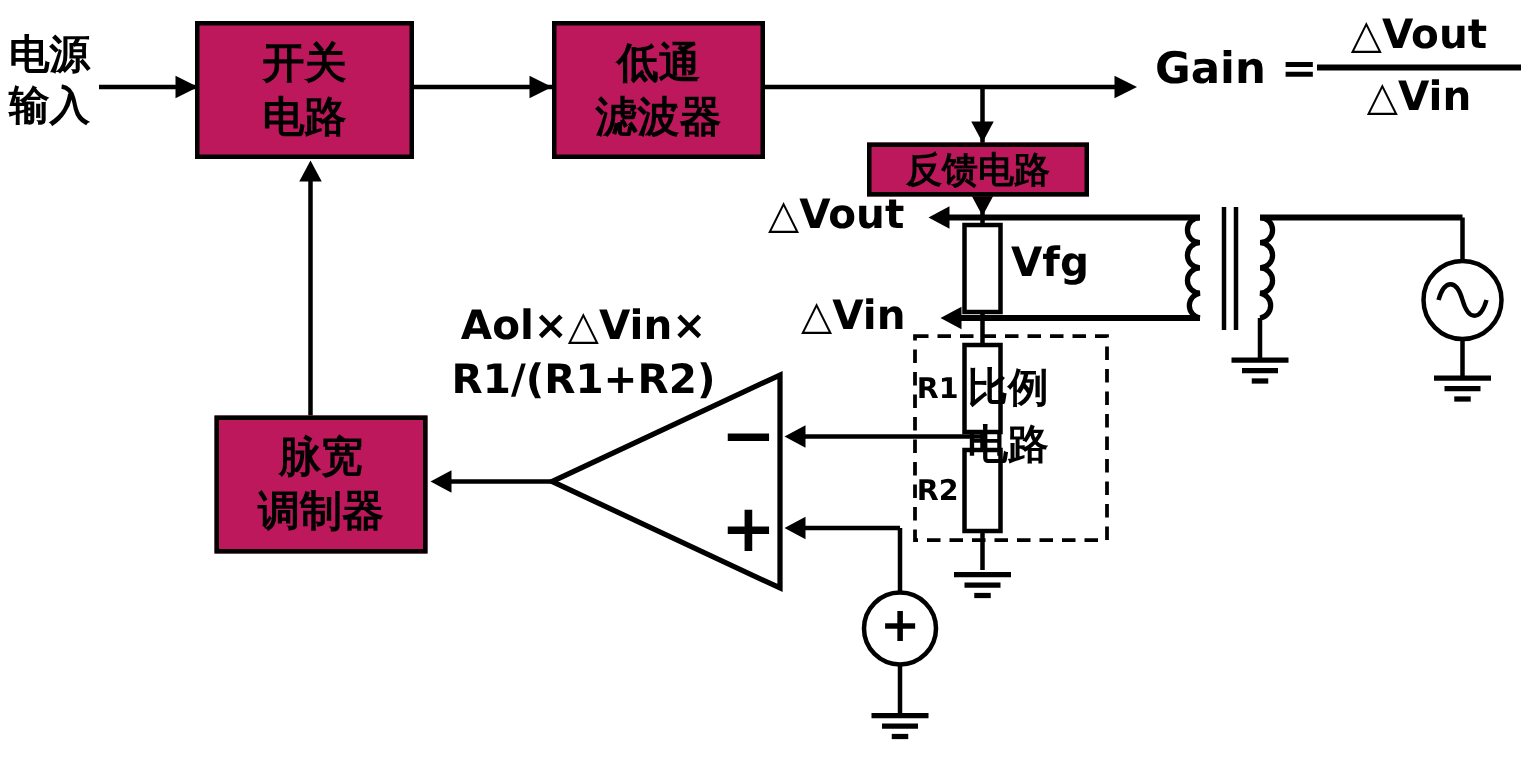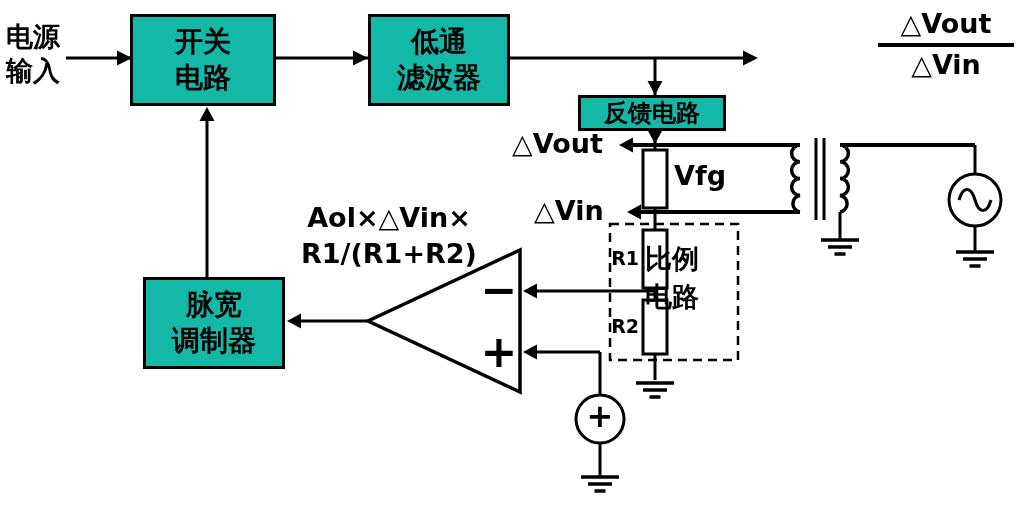--- a/index.html
+++ b/index.html
@@ -5,21 +5,21 @@
   html,body{margin:0;padding:0;background:#fff;}
   .stage{
     position:relative;width:1022px;height:519px;background:#ffffff;
     font-family:"DejaVu Sans","Liberation Sans",sans-serif;
     overflow:hidden;color:#000;
   }
   .abs{position:absolute;}
   .lbl{position:absolute;white-space:pre-line;color:#000;font-weight:bold;}
   .center{text-align:center;}
   .box{
-    position:absolute;box-sizing:border-box;background:#14b8a6;border:3px solid #000;
+    position:absolute;box-sizing:border-box;background:#be185d;border:3px solid #000;
     display:flex;align-items:center;justify-content:center;text-align:center;
     font-weight:bold;white-space:pre-line;line-height:36px;
   }
   svg text{font-family:"DejaVu Sans","Liberation Sans",sans-serif;font-weight:bold;fill:#000;}
   .bar{position:absolute;background:#000;}
   .watermark{position:absolute;font-weight:bold;}
 </style>
 </head>
 <body>
 
@@ -123,20 +123,21 @@
 滤波器</div>
 
   <div class="box" style="left:578px;top:95px;width:148px;height:36px;font-size:24px;line-height:30px;">反馈电路</div>
 
   <div class="box" style="left:143px;top:277px;width:142px;height:92px;font-size:28px;">脉宽
 调制器</div>
 
   <div class="lbl" style="left:6px;top:20px;font-size:27px;line-height:34px;">电源
 输入</div>
 
+  <div class="lbl" style="left:770px;top:28px;font-size:29px;">Gain =</div>
   <div class="lbl center" style="left:878px;top:8px;width:136px;font-size:27px;">△Vout</div>
   <div class="bar" style="left:878px;top:43px;width:136px;height:4px;"></div>
   <div class="lbl center" style="left:878px;top:49px;width:136px;font-size:27px;">△Vin</div>
 
   <div class="lbl" style="left:512px;top:128px;font-size:27px;">△Vout</div>
   <div class="lbl" style="left:534px;top:195px;font-size:27px;">△Vin</div>
   <div class="lbl" style="left:674px;top:160px;font-size:27px;">Vfg</div>
 
   <div class="lbl center" style="left:283px;top:200px;width:212px;font-size:27px;line-height:36px;">Aol×△Vin×
 R1/(R1+R2)</div>

